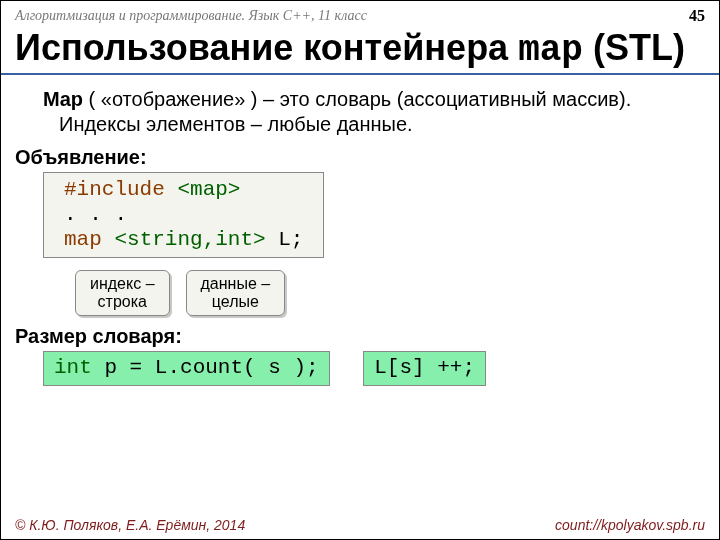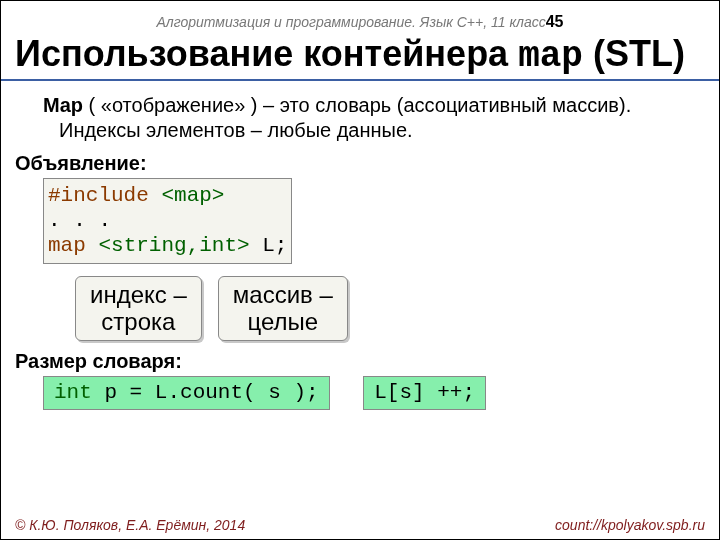--- a/index.html
+++ b/index.html
@@ -8,26 +8,27 @@
     width: 720px;
     height: 540px;
     font-family: Arial, sans-serif;
     background: #fff;
     border: 1px solid #000;
     box-sizing: border-box;
     position: relative;
   }
   .header {
     display: flex;
-    justify-content: center;
+    justify-content: space-between;
     align-items: center;
-    padding: 12px 14px 0 14px;
+    padding: 6px 14px 0 14px;
     font-style: italic;
     color: #787878;
     font-size: 14px;
+    font-family: Liberation Serif, serif;
   }
   .pagenum {
     font-weight: bold;
     font-style: normal;
     color: #000;
     font-size: 16px;
   }
   .title {
     font-size: 36px;
     font-weight: bold;
@@ -53,42 +54,42 @@
     margin-top: 12px;
   }
   .label {
     font-weight: bold;
     margin-top: 6px;
   }
   .codebox {
     display: inline-block;
     background: #f4f4ee;
     border: 1px solid #888;
-    padding: 4px 4px;
+    padding: 4px 20px;
     margin: 2px 0 6px 28px;
     font-family: "Courier New", monospace;
     font-size: 21px;
     line-height: 1.2;
     white-space: pre;
   }
   .cb-include { }
   .cb-include .kw { color: #8b3a00; }
   .cb-include .ang { color: #006000; }
   .cb-include .plain { color: #000; }
   .callouts {
     display: flex;
     gap: 16px;
     margin: 6px 0 8px 60px;
   }
   .callout {
     background: #f4f4ee;
     border: 1px solid #888;
     border-radius: 6px;
     padding: 4px 14px;
-    font-size: 24px;
+    font-size: 16px;
     text-align: center;
     line-height: 1.15;
     box-shadow: 2px 2px 0 #c8c8c8;
   }
   .codeinline {
     font-family: "Courier New", monospace;
     color: #006000;
   }
   .codebox2 {
     display: inline-block;
@@ -134,21 +135,21 @@
   </div>
 
   <div class="label">Объявление:</div>
   <div class="codebox cb-include"><span class="kw">#include </span><span class="ang">&lt;map&gt;</span>
 <span class="plain">. . .</span>
 <span class="kw">map </span><span class="ang">&lt;string,int&gt;</span><span class="plain"> L;</span></div>
 
   <div class="callouts">
     <div class="callout"><span style="white-space:pre-line">индекс –
 строка</span></div>
-    <div class="callout"><span style="white-space:pre-line">массив –
+    <div class="callout"><span style="white-space:pre-line">данные –
 целые</span></div>
   </div>
 
   <div class="label">Размер словаря:</div>
   <div class="codebox2"><span class="green">int</span><span class="black"> p = L.count( s );</span></div>
 
   <div class="codebox2 black">L[s] ++;</div>
 
 </div>
 

